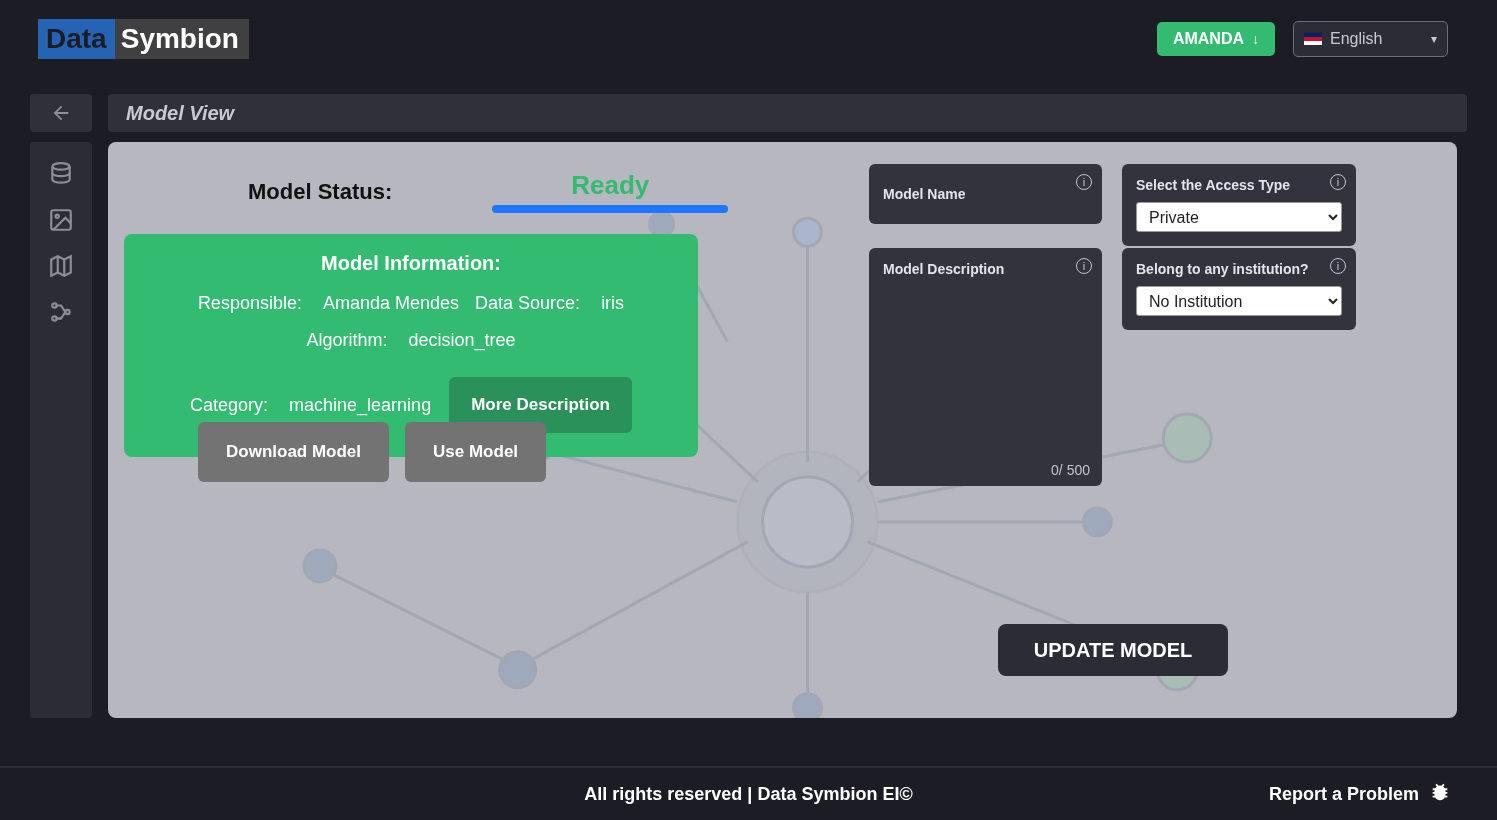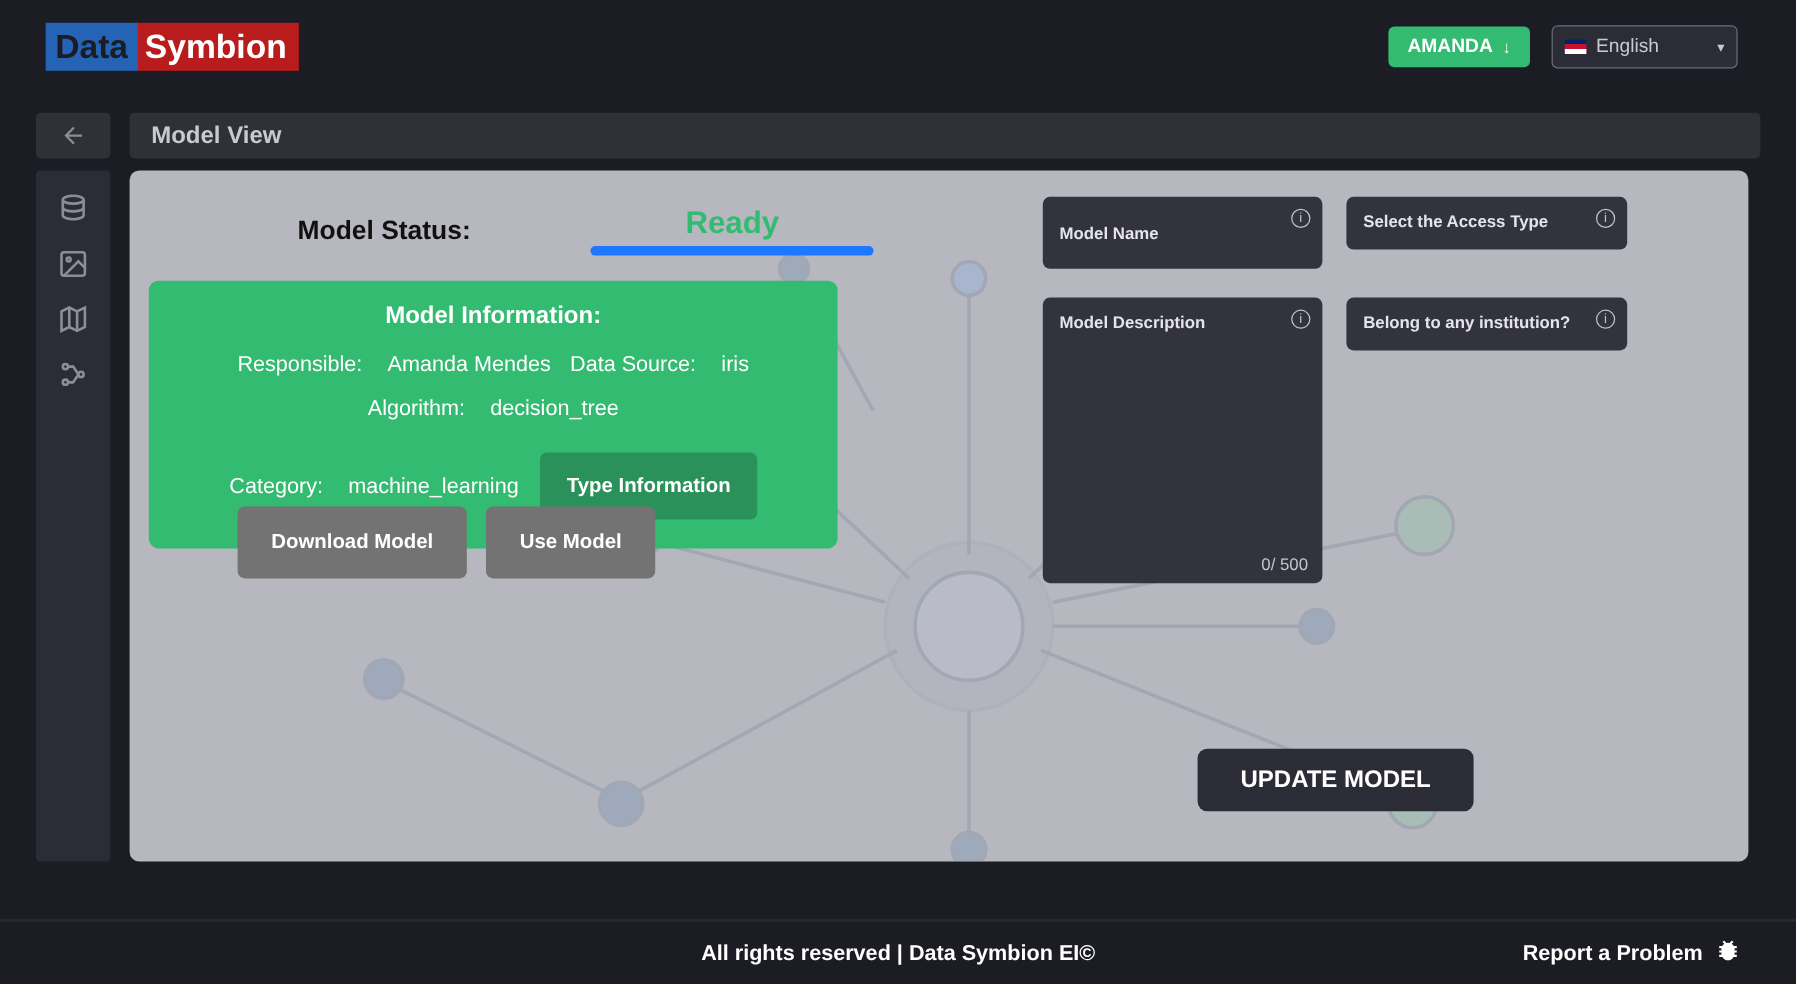--- a/index.html
+++ b/index.html
@@ -14,21 +14,21 @@
 
 .topbar {
   position:absolute; top:0; left:0; right:11px; height:78px;
   display:flex; align-items:center; padding:0 38px;
 }
 .logo {
   height:46px; display:flex; align-items:center;
   font-weight:800; font-size:28px;
 }
 .logo .d { background:#2563b5; padding:4px 8px; }
-.logo .s { background:#b91c1c; padding:4px 10px 4px 6px; }
+.logo .s { background:#404040; padding:4px 10px 4px 6px; }
 .logo .white { color:#fff; }
 .logo .black { color:#1c1c24; }
 .user-btn {
   margin-left:auto;
   background:#32bb71; color:#fff;
   border:none; border-radius:5px;
   padding:8px 16px;
   font-weight:800; font-size:16px;
   display:flex; align-items:center; gap:8px;
   cursor:pointer;
@@ -42,21 +42,21 @@
   padding:0 10px; font-size:16px;
   display:flex; align-items:center; gap:8px;
   cursor:pointer;
 }
 .flag-icon { width:18px; height:12px; background:linear-gradient(#012169 33%,#c8102e 33% 66%,#fff 66%); display:inline-block;}
 .lang-select .chev { margin-left:auto; font-size:12px; }
 
 
 .subheader {
   position:absolute; top:94px; left:30px; right:30px; height:38px;
-  display:flex; align-items:flex-start;
+  display:flex; align-items:flex-start;font-style:italic;
 }
 .back-btn {
   width:62px; height:38px;
   background:#303039; border-radius:4px;
   display:flex; align-items:center; justify-content:center;
   cursor:pointer;
 }
 .back-btn svg { width:22px; height:22px; fill:#8d8d96; }
 .pagebar {
   margin-left:16px; flex:1; height:38px;
@@ -278,50 +278,56 @@
 
   <div class="info-card">
     <h3>Model Information:</h3>
     <div class="row">
       <span class="pair"><span>Responsible:</span>&nbsp;<span class="val">Amanda Mendes</span></span>
       <span class="pair"><span>Data Source:</span>&nbsp;<span class="val">iris</span></span>
       <span class="pair"><span>Algorithm:</span>&nbsp;<span class="val">decision_tree</span></span>
     </div>
     <div class="row row2">
       <span class="pair"><span>Category:</span>&nbsp;<span class="val">machine_learning</span></span>
-      <button class="more-btn">Type Information</button>
+      <button class="more-btn">More Description</button>
     </div>
   </div>
 
   <div class="action-row">
     <button>Download Model</button>
     <button>Use Model</button>
   </div>
 
   <div class="form-box name-box">
     <span class="lbl">Model Name</span>
     <span class="info-i">i</span>
     <input type="text" style="position: absolute; left: 14px; right: 14px; bottom: 6px;" value="">
   </div>
 
   <div class="form-box access-box">
     <span class="lbl">Select the Access Type</span>
     <span class="info-i">i</span>
+    <select>
+      <option>Private</option>
+    </select>
   </div>
 
   <div class="form-box desc-box">
     <span class="lbl">Model Description</span>
     <span class="info-i">i</span>
     <textarea style=""></textarea>
     <span class="counter"><span>0</span><span>/ </span><span>500</span></span>
   </div>
 
   <div class="form-box inst-box">
     <span class="lbl">Belong to any institution?</span>
     <span class="info-i">i</span>
+    <select>
+      <option>No Institution</option>
+    </select>
   </div>
 
   <button class="update-btn">UPDATE MODEL</button>
 </div>
 
 <div class="footer">
   <span class="copy">All rights reserved | Data Symbion EI©</span>
   <div class="report">
     <span>Report a Problem</span>
     <span class="bug-icon">

